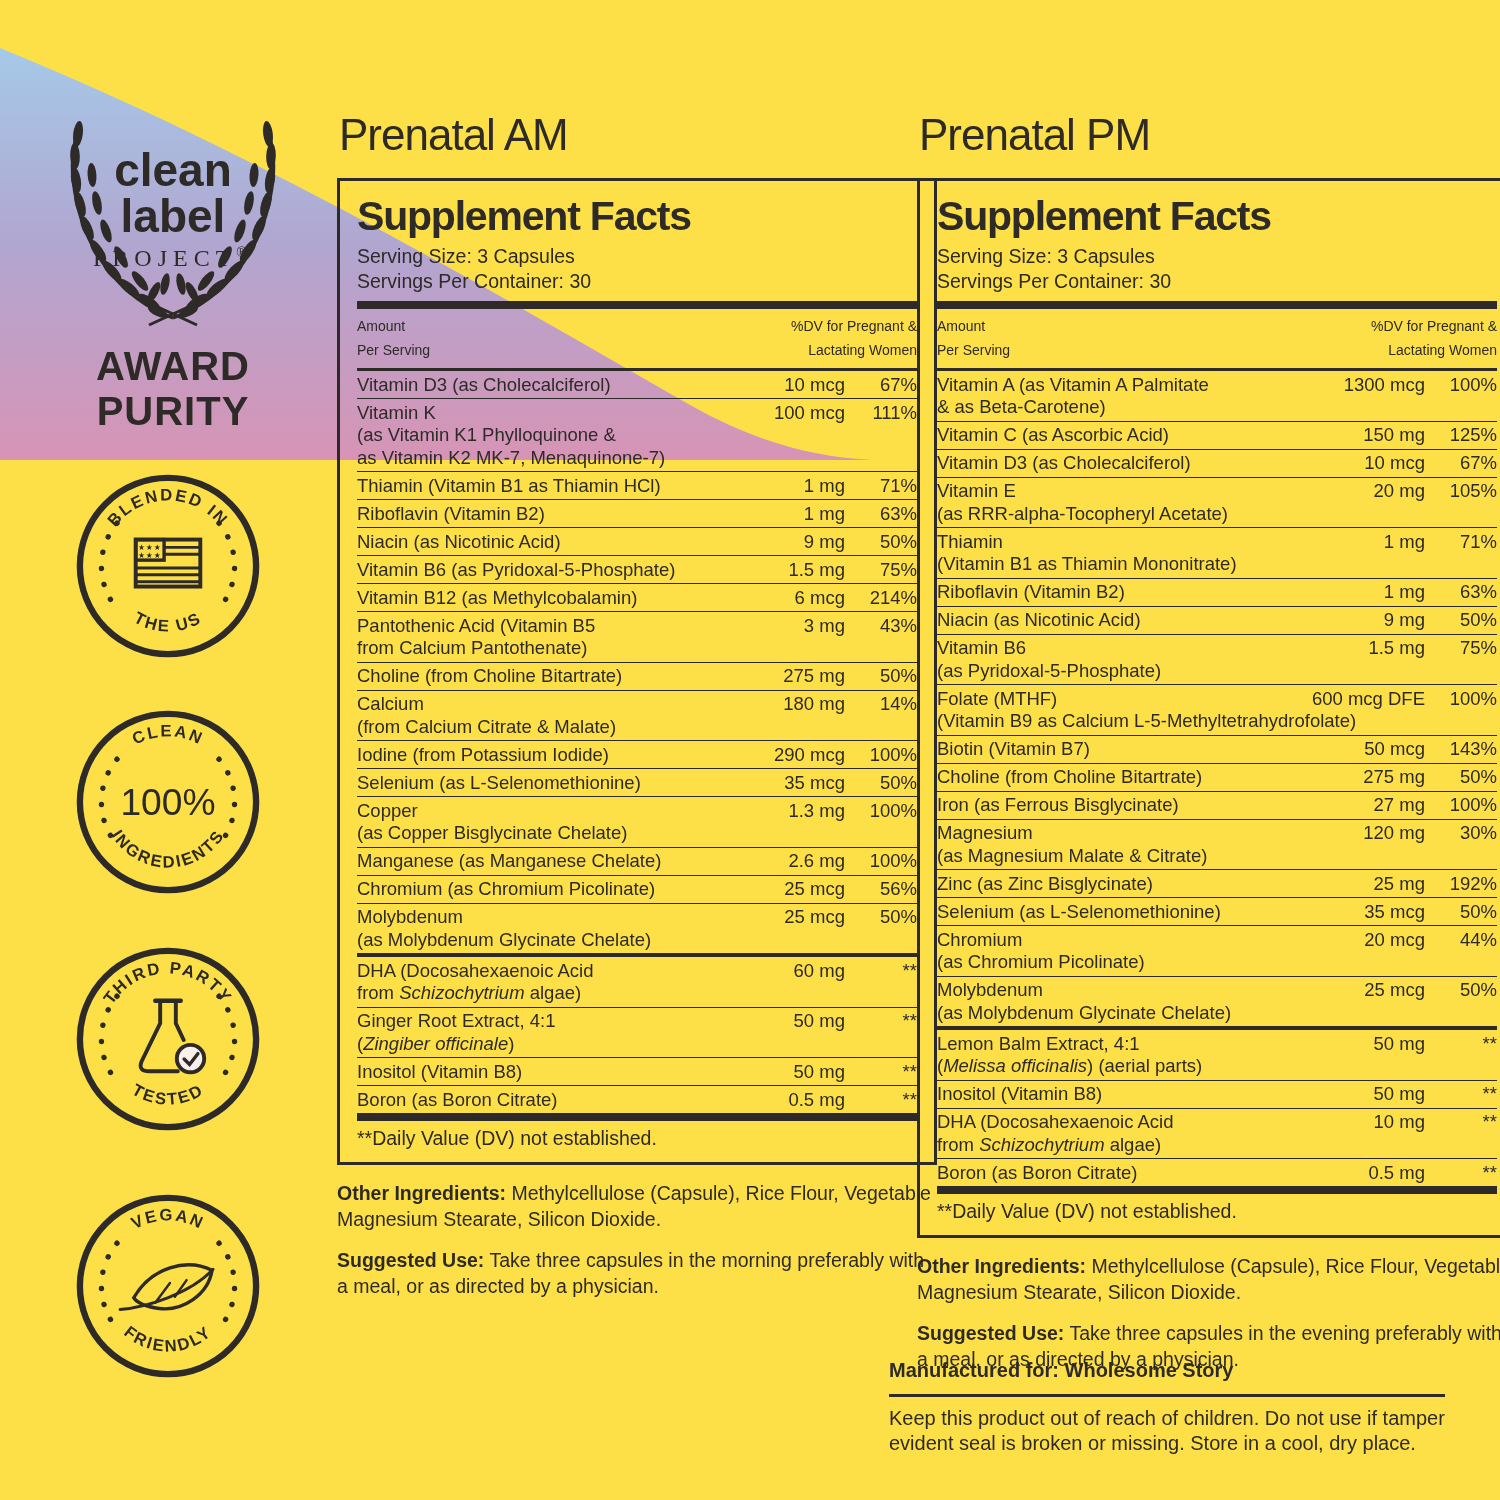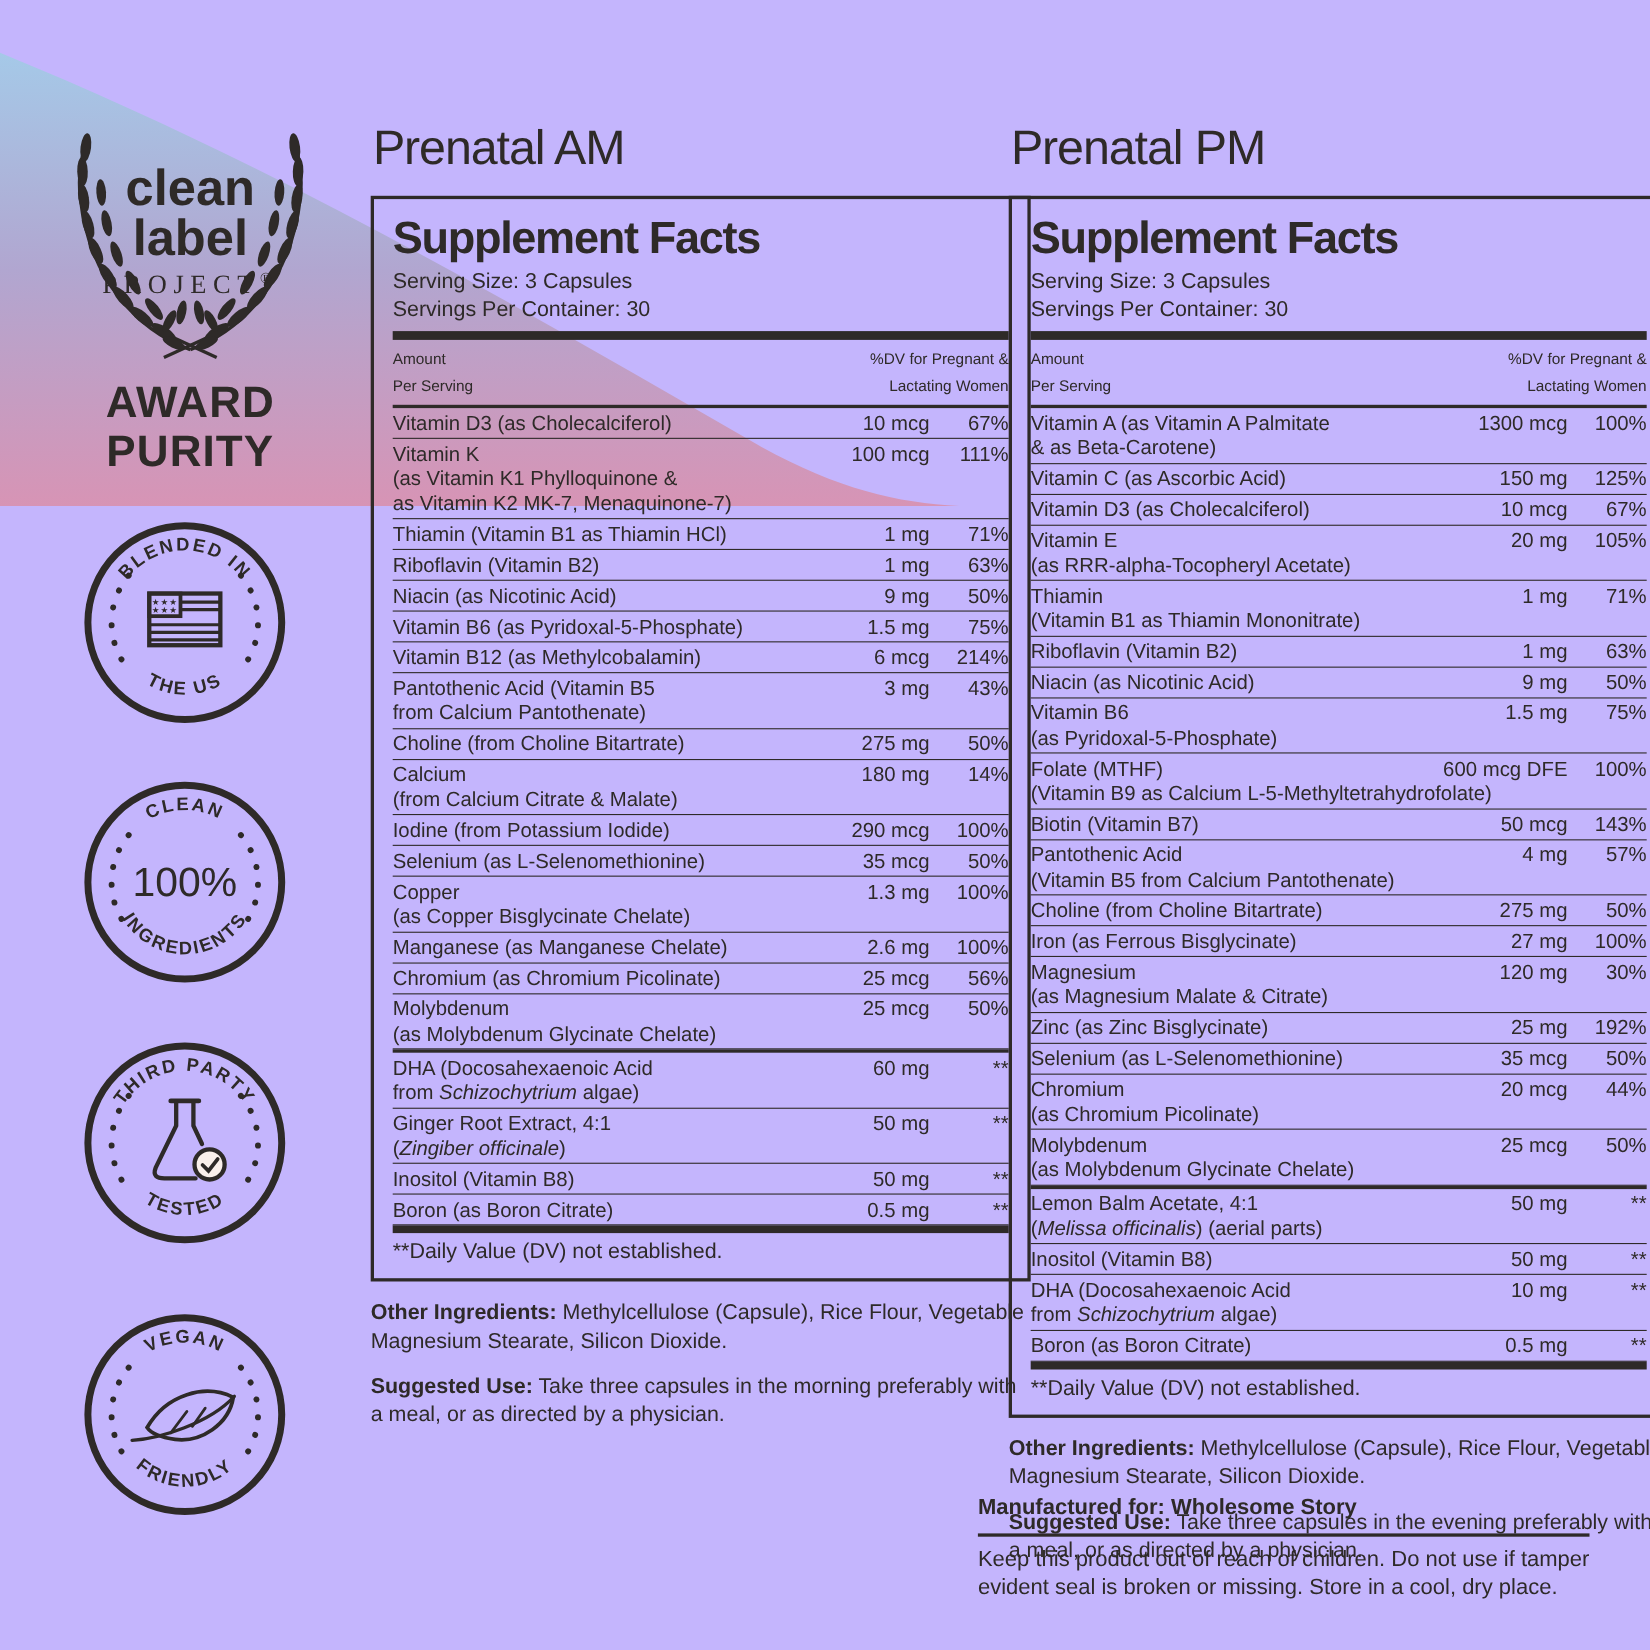--- a/index.html
+++ b/index.html
@@ -1,16 +1,16 @@
 <!DOCTYPE html>
 <html><head>
 <meta charset="utf-8">
 <style>
   html,body { margin:0; padding:0; }
-  .page { position:relative; width:1500px; height:1500px; background:#c4b5fd;
+  .page { position:relative; width:1500px; height:1500px; background:#fde047;
           color:#2e2a28; font-family:"Liberation Sans", sans-serif; overflow:hidden; }
   .corner-grad { position:absolute; left:0; top:1040; width:900px; height:460px; }
 
   
   .clp { position:absolute; left:28px; top:96px; width:290px; text-align:center; }
   .clp svg { display:block; }
   .purity { font-size:40px; font-weight:bold; letter-spacing:1px; line-height:45px; margin-top:8px; }
   .stamp { position:absolute; left:75px; width:186px; height:186px; }
   .stamp .ring { fill:none; stroke:#2e2a28; stroke-width:6.5; }
   .stamp .dots { fill:none; stroke:#2e2a28; stroke-width:5.5; stroke-dasharray:0.1 16.5; stroke-linecap:round; }
@@ -450,28 +450,20 @@
           </div>
           <div class="row">
             <div class="r1">
               <div class="rname"><span>Biotin (Vitamin B7)</span></div>
               <div class="ramt">50 mcg</div>
               <div class="rdv">143%</div>
             </div>
           </div>
           <div class="row">
             <div class="r1">
-              <div class="rname"><span>Pantothenic Acid</span></div>
-              <div class="ramt">4 mg</div>
-              <div class="rdv">57%</div>
-            </div>
-            <div class="rsub"><span>(Vitamin B5 from Calcium Pantothenate)</span></div>
-          </div>
-          <div class="row">
-            <div class="r1">
               <div class="rname"><span>Choline (from Choline Bitartrate)</span></div>
               <div class="ramt">275 mg</div>
               <div class="rdv">50%</div>
             </div>
           </div>
           <div class="row">
             <div class="r1">
               <div class="rname"><span>Iron (as Ferrous Bisglycinate)</span></div>
               <div class="ramt">27 mg</div>
               <div class="rdv">100%</div>
@@ -510,21 +502,21 @@
           <div class="row">
             <div class="r1">
               <div class="rname"><span>Molybdenum</span></div>
               <div class="ramt">25 mcg</div>
               <div class="rdv">50%</div>
             </div>
             <div class="rsub"><span>(as Molybdenum Glycinate Chelate)</span></div>
           </div>
           <div class="row thick">
             <div class="r1">
-              <div class="rname"><span>Lemon Balm Acetate, 4:1</span></div>
+              <div class="rname"><span>Lemon Balm Extract, 4:1</span></div>
               <div class="ramt">50 mg</div>
               <div class="rdv">**</div>
             </div>
             <div class="rsub"><span>(</span><i>Melissa officinalis</i><span>) (aerial parts)</span></div>
           </div>
           <div class="row">
             <div class="r1">
               <div class="rname"><span>Inositol (Vitamin B8)</span></div>
               <div class="ramt">50 mg</div>
               <div class="rdv">**</div>

